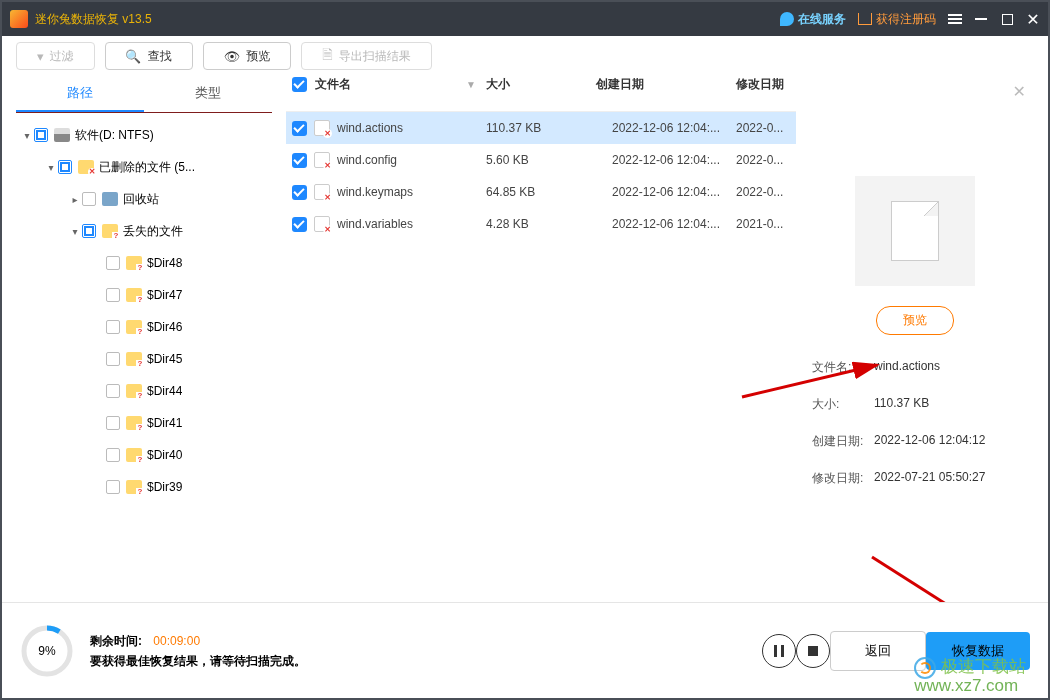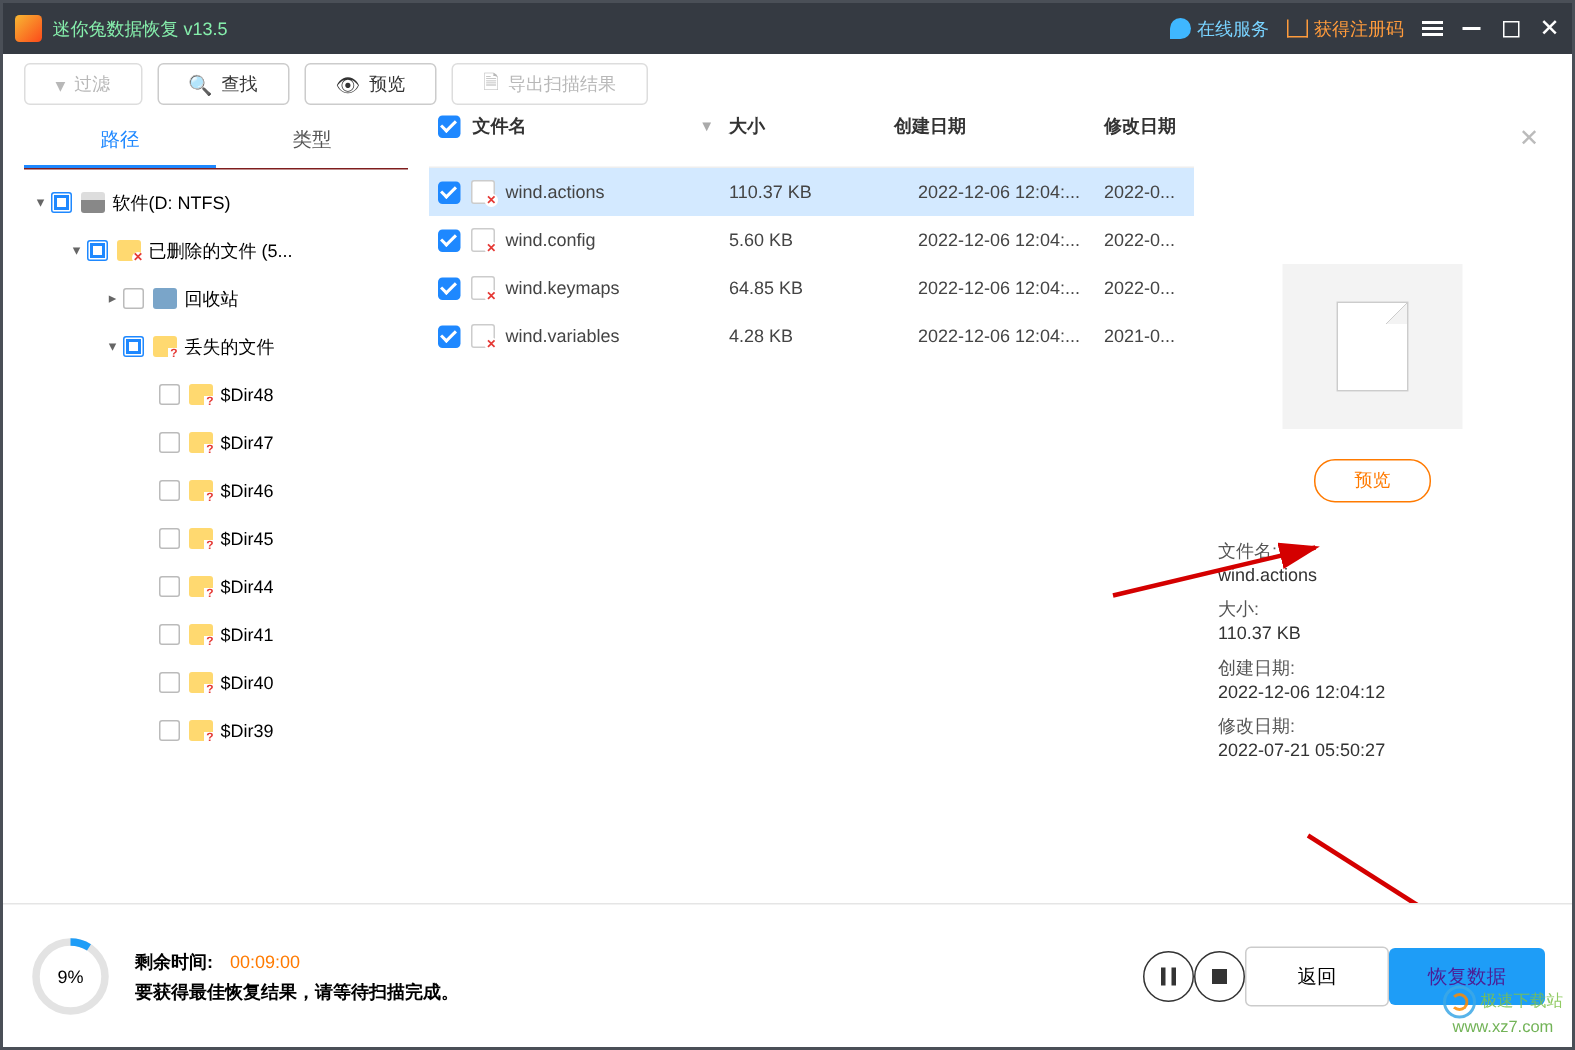--- a/index.html
+++ b/index.html
@@ -1,23 +1,23 @@
 <!DOCTYPE html>
 <html><head>
 <meta charset="utf-8">
 <style>
 * { margin: 0; padding: 0; box-sizing: border-box; font-family: "Microsoft YaHei", -apple-system, sans-serif; }
 body { background: #fff; width: 1050px; height: 700px; overflow: hidden; position: relative; border: 2px solid #4a4f57; }
 
 
 .titlebar { height: 34px; background: #353a42; display: flex; align-items: center; padding: 0 8px; color: #fff; font-size: 12px; }
 .titlebar .logo { width: 18px; height: 18px; margin-right: 7px; background: linear-gradient(135deg,#f7b733,#fc4a1a); border-radius: 3px; }
-.titlebar .title { flex: 1; color: #86efac; }
+.titlebar .title { flex: 1; color: #eab308; }
 .titlebar .right { display: flex; align-items: center; gap: 12px; }
-.titlebar .service { color: #79d3ff; display: flex; align-items: center; gap: 4px; }
+.titlebar .service { color: #79d3ff; display: flex; align-items: center; gap: 4px; font-weight: bold; }
 .titlebar .service-icon { width: 14px; height: 14px; background: #3fb7ff; border-radius: 50% 50% 50% 0; }
 .titlebar .register { color: #ff9b3c; display: flex; align-items: center; gap: 4px; }
 .titlebar .cart-icon { width: 14px; height: 12px; border: 1.5px solid #ff9b3c; border-top: none; position: relative; }
 .titlebar .ctrl { width: 14px; height: 14px; cursor: pointer; display: flex; align-items: center; justify-content: center; }
 .titlebar .menu-icon { display: flex; flex-direction: column; gap: 2px; }
 .titlebar .menu-icon span { width: 14px; height: 2px; background: #fff; }
 .titlebar .minline { width: 12px; height: 2px; background: #fff; }
 .titlebar .maxbox { width: 11px; height: 11px; border: 1.5px solid #fff; }
 .titlebar .xclose { font-size: 16px; }
 
@@ -68,45 +68,45 @@
 .file-icon { width:16px; height:16px; background:#fff; border:1px solid #ccc; border-radius:2px; position:relative; flex-shrink:0; }
 .file-icon::after { content:"✕"; position:absolute; right:-3px; bottom:-3px; width:9px; height:9px; line-height:9px; font-size:8px; text-align:center; color:#e53935; background:#fff; border-radius:50%; font-weight:bold; }
 
 
 .preview { width: 238px; padding: 10px 16px; position:relative; font-size:12px; }
 .preview .close { position:absolute; top:6px; right:8px; color:#bbb; font-size:16px; cursor:pointer; }
 .preview .thumb { width: 120px; height: 110px; background:#f3f3f3; margin: 90px auto 20px; display:flex; align-items:center; justify-content:center; }
 .preview .thumb-file { width:48px; height:60px; background:#fff; border:1px solid #ccc; position:relative; }
 .preview .thumb-file::before { content:""; position:absolute; top:0; right:0; width:14px; height:14px; background:linear-gradient(135deg,transparent 48%,#ccc 48%,#ccc 52%,#f3f3f3 52%); }
 .preview-btn { display:block; margin:0 auto 24px; padding: 5px 26px; border:1px solid #ff7a00; color:#ff7a00; background:#fff; border-radius: 14px; font-size:12px; cursor:pointer; }
-.preview .meta { display:flex; margin: 8px 0; flex-direction: column; }
+.preview .meta { display:flex; margin: 20px 0; }
 .preview .meta .k { width: 62px; color:#555; }
 .preview .meta .v { flex:1; color:#333; }
 
 
 .arrow { position:absolute; pointer-events:none; }
 .arrow svg { overflow:visible; }
 
 
 .bottom { position:absolute; bottom:0; left:0; right:0; height: 96px; border-top:1px solid #e5e5e5; display:flex; align-items:center; padding: 0 18px; background:#fff; }
 .progress-ring { width:54px; height:54px; position:relative; }
 .progress-ring svg { transform: rotate(-90deg); }
 .progress-ring .pct { position:absolute; inset:0; display:flex; align-items:center; justify-content:center; font-size:12px; font-weight:500; }
 .status { margin-left: 16px; font-size: 12px; line-height: 20px; }
 .status b { font-weight: bold; }
 .status .row { display:flex; gap: 4px; }
 .ctrls { margin-left:auto; display:flex; align-items:center; gap: 0; }
 .circbtn { width:34px; height:34px; border:1.5px solid #333; border-radius:50%; display:flex; align-items:center; justify-content:center; cursor:pointer; }
 .pause-icon { width:10px; height:12px; border-left:3px solid #333; border-right:3px solid #333; }
 .stop-icon { width:10px; height:10px; background:#333; }
 .back-btn { padding: 10px 34px; border:1px solid #ccc; background:#fff; border-radius:4px; font-size:13px; cursor:pointer; }
-.recover-btn { padding: 10px 26px; background:#1e9df7; color:#4c1d95; border:none; border-radius:4px; font-size:13px; cursor:pointer; }
-
-
-.watermark { position:absolute; right:6px; bottom:6px; font-size:11px; color:#7fc24a; text-align:center; line-height:13px; opacity:.85; pointer-events:none; }
+.recover-btn { padding: 10px 26px; background:#1e9df7; color:#000000; border:none; border-radius:4px; font-size:13px; cursor:pointer; }
+
+
+.watermark { position:absolute; right:22px; bottom:6px; font-size:17px; color:#7fc24a; text-align:left; line-height:13px; opacity:.85; pointer-events:none; }
 .watermark .logo2 { width:22px; height:22px; border:2px solid #3da8e6; border-radius:50%; display:inline-block; vertical-align:middle; position:relative; }
 .watermark .logo2::after{ content:""; position:absolute; inset:3px; border:2px solid #ff8a00; border-left-color:transparent; border-radius:50%; }
 </style>
 </head>
 <body>
 
 <div class="titlebar">
   <div class="logo"></div>
   <div class="title">迷你兔数据恢复 v13.5</div>
   <div class="right">

